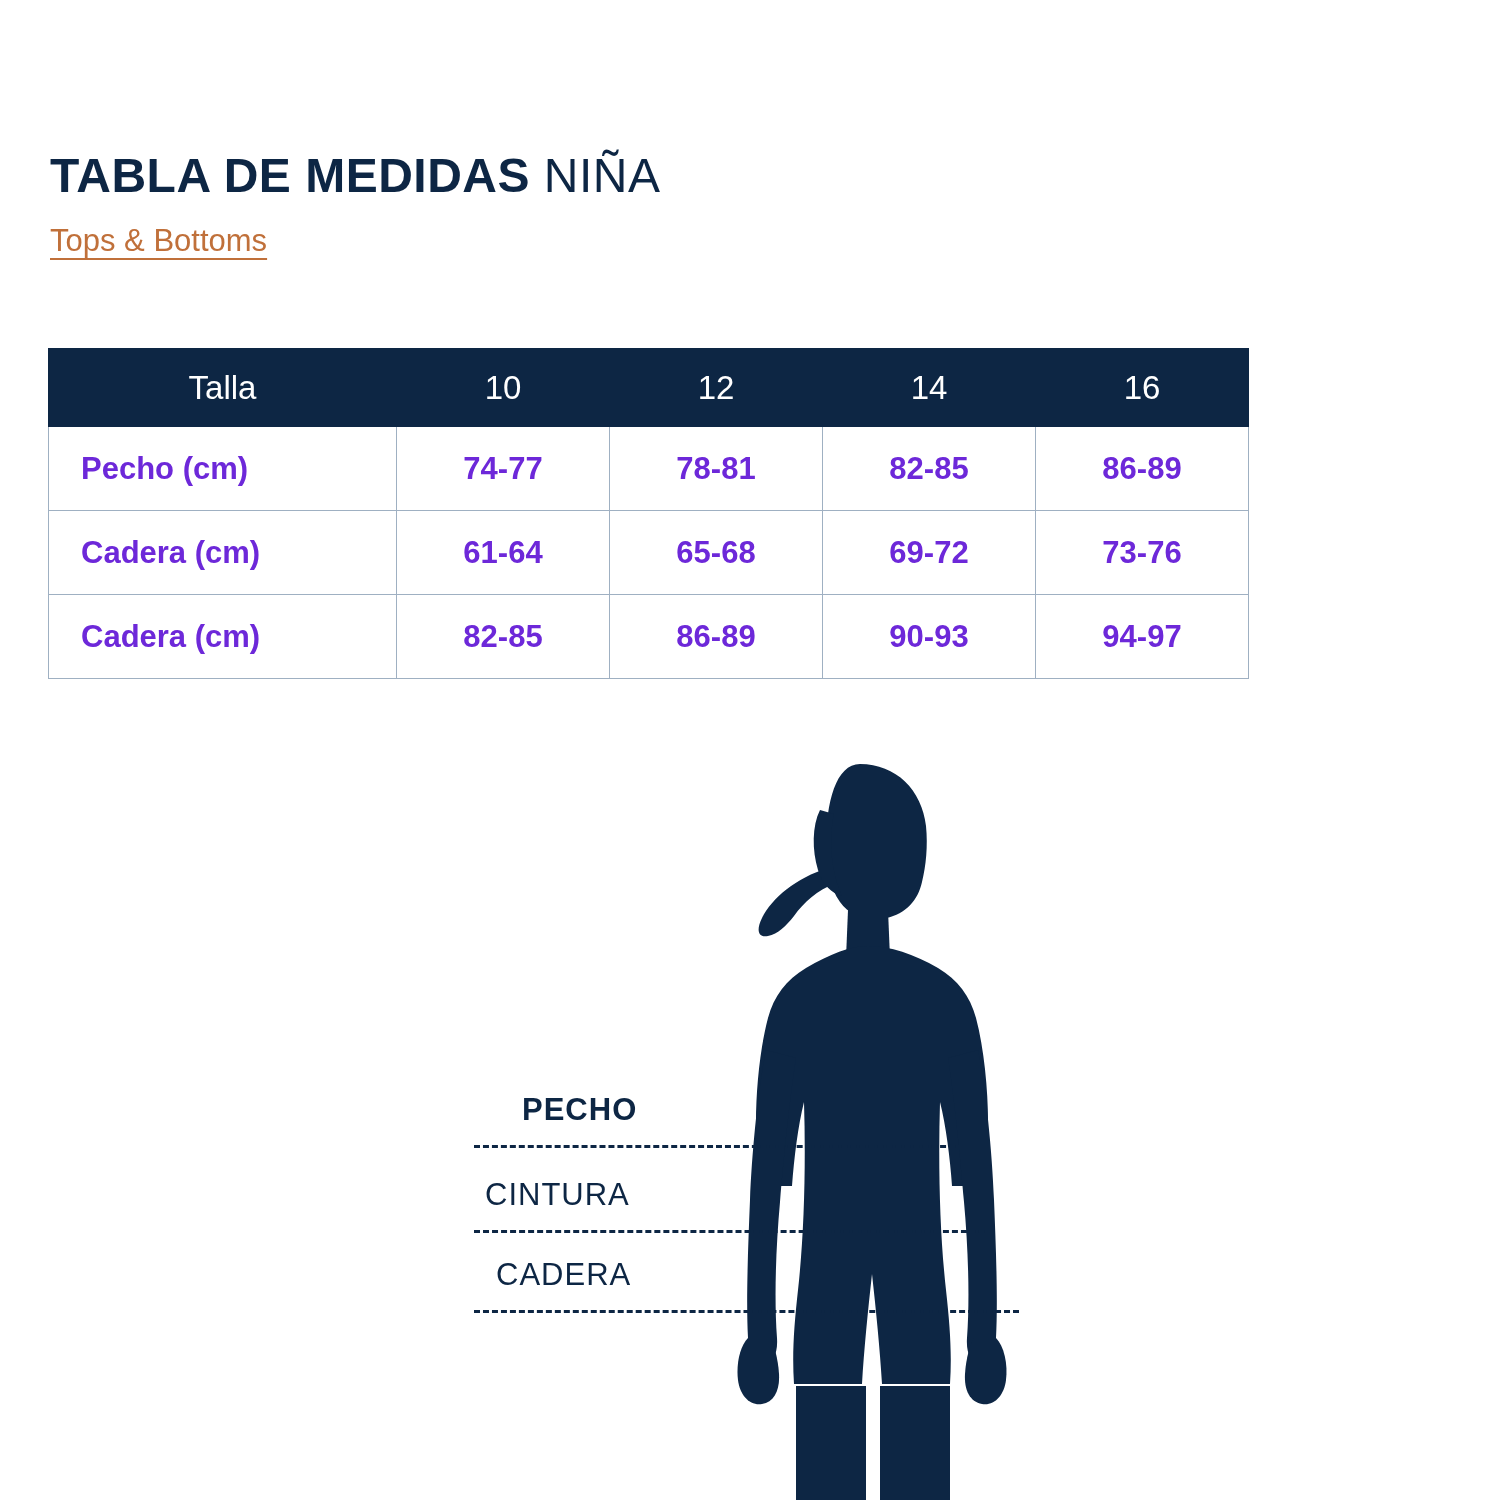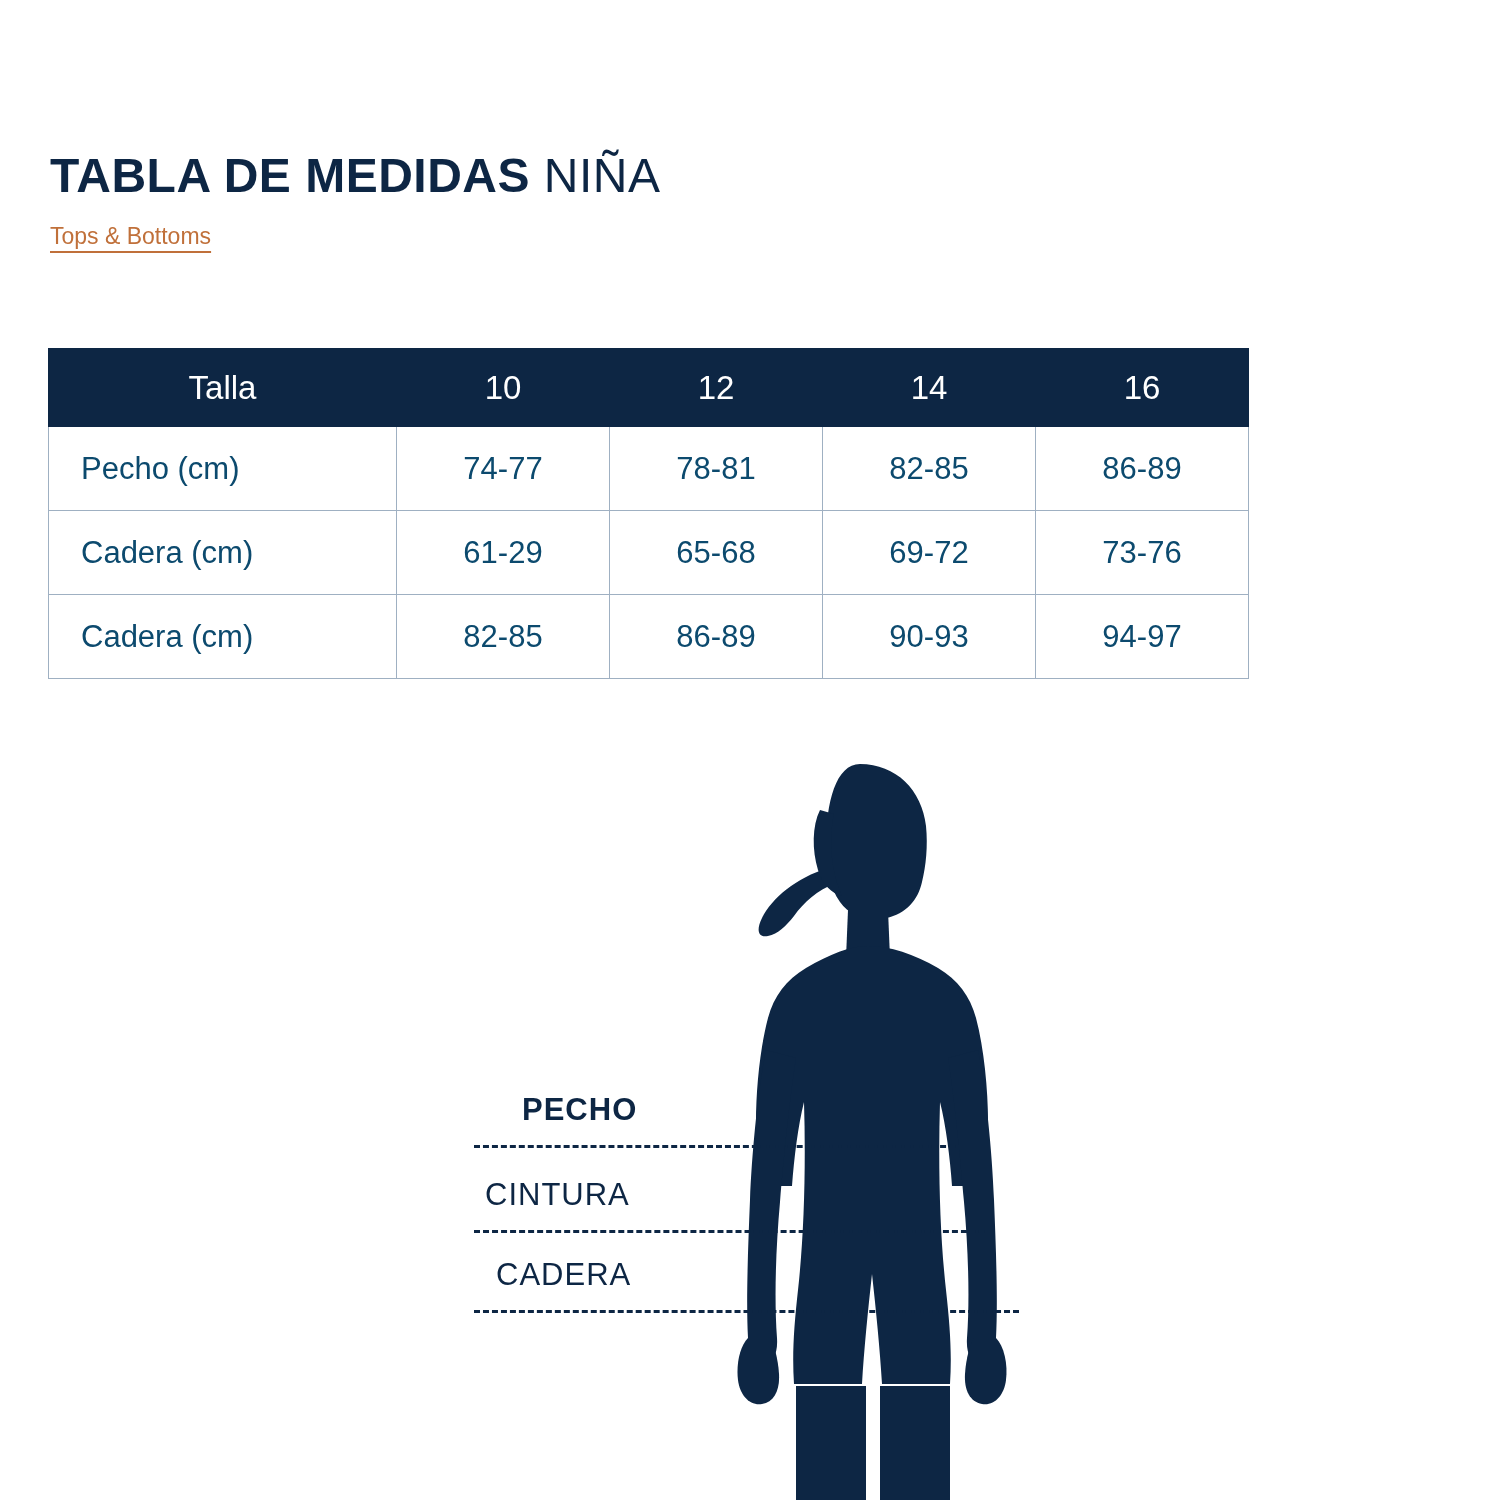--- a/index.html
+++ b/index.html
@@ -38,43 +38,43 @@
     white-space: nowrap;
   }
   .main-title .bold {
     font-weight: bold;
   }
   .main-title .light {
     font-weight: normal;
   }
   .subtitle {
     margin-top: 20px;
-    font-size: 23px;
+    font-size: 31px;
     color: #c0703a;
     text-decoration: underline;
     text-underline-offset: 7px;
     text-decoration-thickness: 2px;
     display: inline-block;
   }
 
   
   .size-table {
     position: absolute;
     left: 48px;
     top: 348px;
     border-collapse: collapse;
     table-layout: fixed;
   }
   .size-table th,
   .size-table td {
     border: 1px solid #9fb0c2;
     text-align: center;
     font-size: 31px;
-    font-weight: normal;
-    color: #0c4a6e;
+    font-weight: bold;
+    color: #6d28d9;
     height: 84px;
     box-sizing: border-box;
   }
   .size-table thead th {
     background: #0d2644;
     color: #ffffff;
     font-weight: normal;
     font-size: 33px;
     border: 1px solid #0d2644;
     height: 78px;
@@ -158,21 +158,21 @@
     <tbody>
       <tr>
         <td class="row-head">Pecho (cm)</td>
         <td>74-77</td>
         <td>78-81</td>
         <td>82-85</td>
         <td>86-89</td>
       </tr>
       <tr>
         <td class="row-head">Cadera (cm)</td>
-        <td>61-29</td>
+        <td>61-64</td>
         <td>65-68</td>
         <td>69-72</td>
         <td>73-76</td>
       </tr>
       <tr>
         <td class="row-head">Cadera (cm)</td>
         <td>82-85</td>
         <td>86-89</td>
         <td>90-93</td>
         <td>94-97</td>

